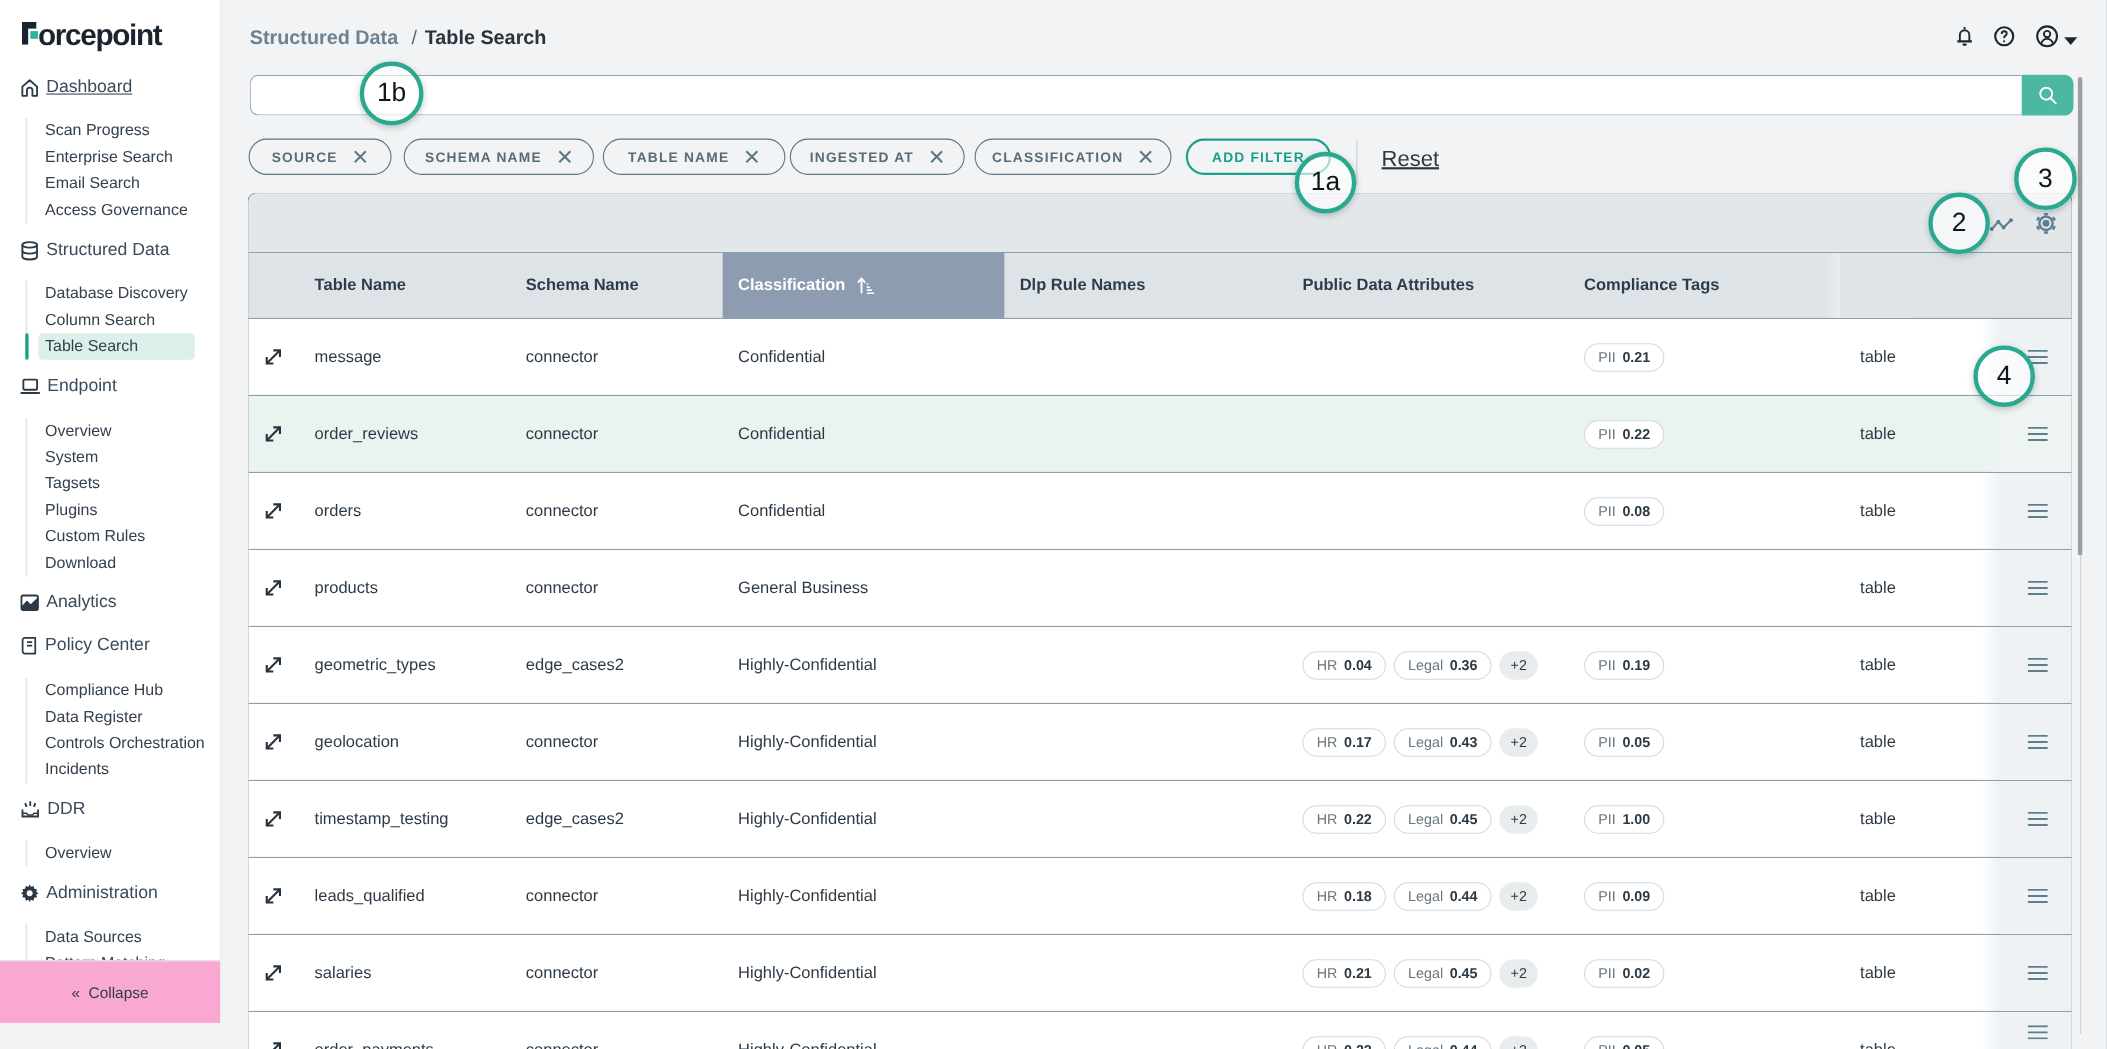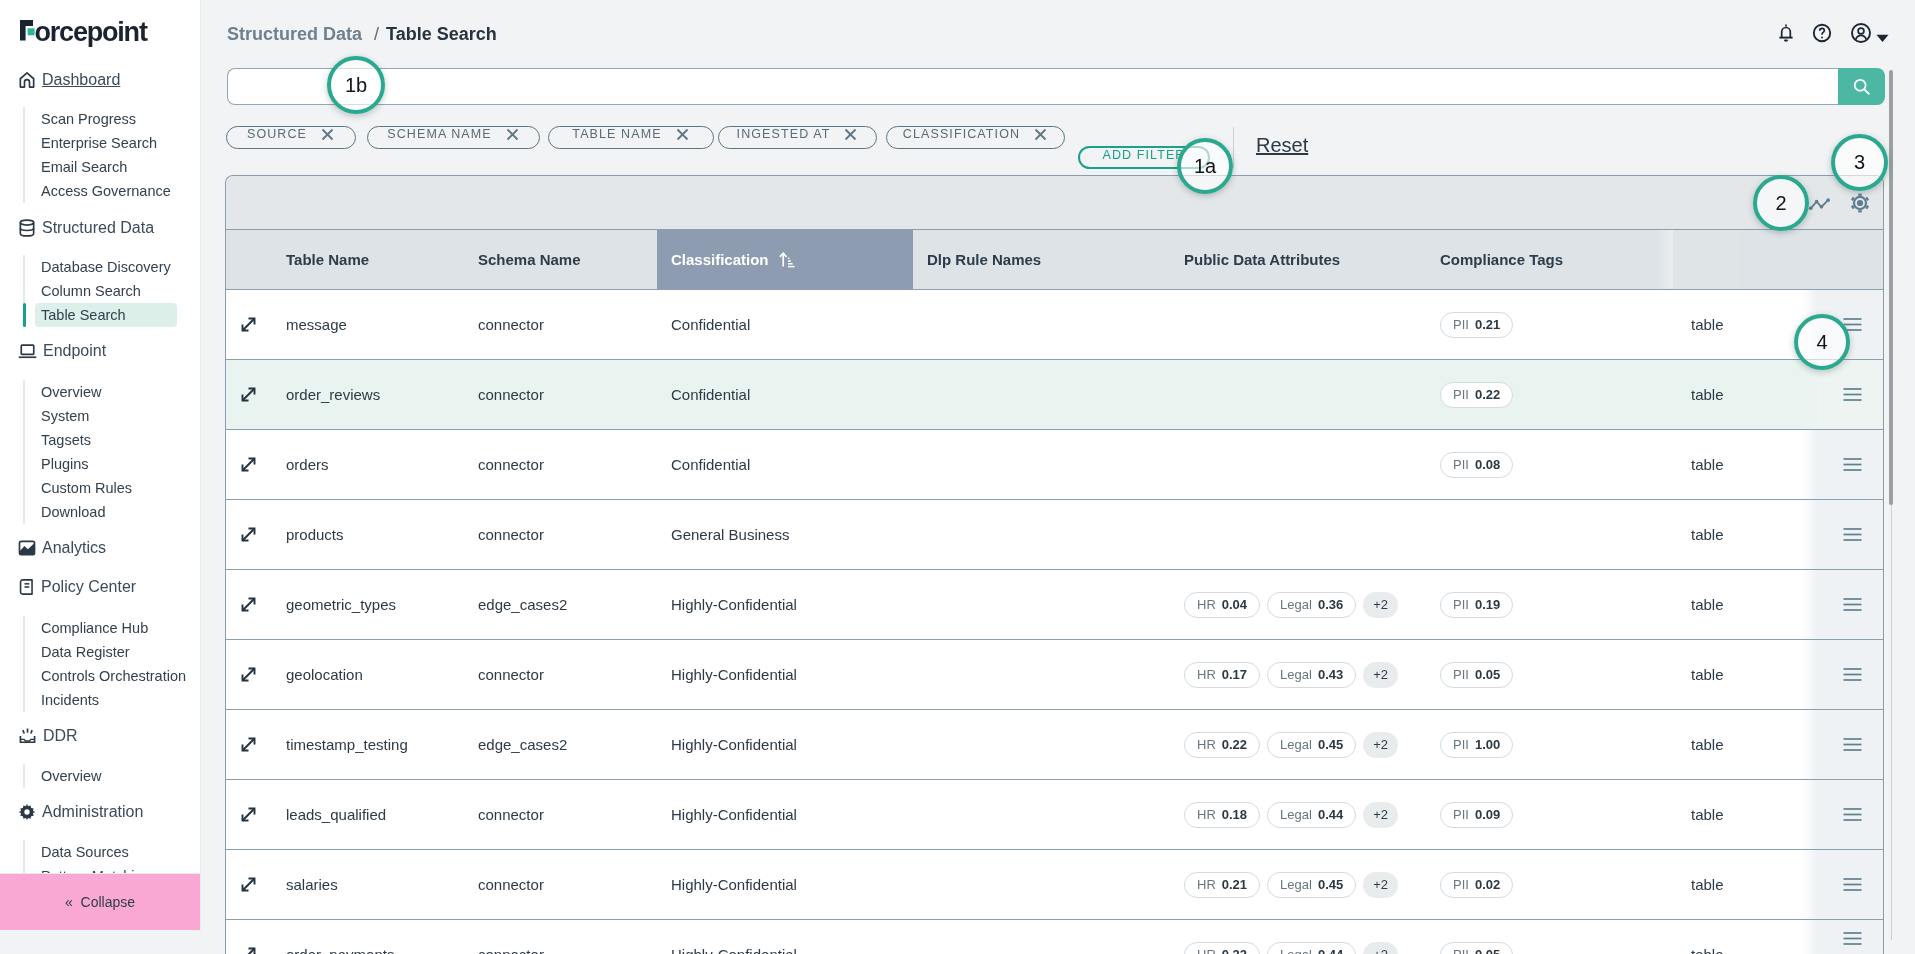--- a/index.html
+++ b/index.html
@@ -17,21 +17,21 @@
 
 .breadcrumb { position:absolute; left:227px; top:24px; font-size:18px; font-weight:bold; color:#6e8191; z-index:1;}
 .breadcrumb .cur { color:#27333e; }
 .breadcrumb .sep { color:#5d6b77; font-weight:normal; padding:0 7px;}
 .topicon { position:absolute; top:22px; }
 
 .searchwrap { position:absolute; left:227px; top:68px; width:1658px; height:37px; }
 .searchbox { position:absolute; left:0; top:0; width:1611px; height:37px; background:#fff; border:1px solid #93a7ba; border-right:none; border-radius:8px 0 0 8px; }
 .searchbtn { position:absolute; right:0; top:0; width:47px; height:37px; background:#4cb8a4; border-radius:0 8px 8px 0; display:flex; align-items:center; justify-content:center; }
 
-.chip { position:absolute; top:126px; height:23px; border:1.5px solid #5d7584; border-radius:17px; display:flex; justify-content:center; gap:13px; color:#5a6b76; font-size:12.5px; font-weight:normal; letter-spacing:1.1px; background:transparent; }
+.chip { position:absolute; top:126px; height:33px; border:1.5px solid #5d7584; border-radius:17px; display:flex; align-items:center; justify-content:center; gap:13px; color:#5a6b76; font-size:12.5px; font-weight:bold; letter-spacing:1.1px; background:transparent; }
 .chip.add { border-color:#1ba189; border-width:2px; color:#17a089; }
 .vsep { position:absolute; left:1233px; top:127px; width:1px; height:42px; background:#c9ced3; }
 .reset { position:absolute; left:1256px; top:134px; font-size:20px; color:#2b3945; text-decoration:underline; }
 
 .table { position:absolute; left:225px; top:175px; width:1659px; border:1px solid #8b9cad; border-bottom:none; border-radius:8px 8px 0 0; }
 .toolbar { height:54px; background:#e3e7e9; border-bottom:1px solid #8ba0af; position:relative; border-radius:8px 8px 0 0; }
 .toolbar .icons { position:absolute; right:12px; top:0; height:54px; display:flex; align-items:center; gap:18px; }
 .hdr { height:60px; background:#dee3e7; display:flex; border-bottom:1px solid #8ba0af; }
 .hdr .hc { display:flex; align-items:center; flex-shrink:0; font-size:15px; font-weight:bold; color:#2d3c4b; }
 .hdr .hc.dark { background:#8d9cb1; color:#fff; }
@@ -47,21 +47,21 @@
 .c4 { width:256px; padding-left:14px;text-align:center; }
 .c5 { width:256px; padding-left:15px; gap:7px;}
 .c6 { width:248px; padding-left:15px; }
 .c7 { width:144px; padding-left:18px; }
 .c8 { width:66px; background:#eff2f5; justify-content:center; padding-left:4px; position:relative; }
 .c8::before { content:""; position:absolute; left:-16px; top:0; bottom:0; width:16px; background:linear-gradient(90deg, rgba(236,240,243,0), rgba(236,240,243,0.85)); }
 .tag { height:26px; border:1px solid #d5dadf; border-radius:13px; background:#fff; display:flex; align-items:center; gap:6px; padding:0 12px; font-size:13px; color:#67767f; }
 .tag b { color:#2b3944; font-size:13px; }
 .tag.plus { background:#e9eced; border:none; color:#2e3c49; padding:0 10px; }
 
-.ann { position:absolute; border:4.5px solid #2aa890; border-radius:50%; background:rgba(255,255,255,0.62); box-shadow:0 2px 6px rgba(50,70,70,0.3); display:flex; align-items:center; justify-content:center; font-size:20px; color:#10151a; z-index:30; }
+.ann { position:absolute; border:4.5px solid #2aa890; border-radius:50%; background:rgba(255,255,255,0.62); box-shadow:0 2px 6px rgba(50,70,70,0.3); display:flex; align-items:center; justify-content:center; font-size:24px; color:#10151a; z-index:30; }
 
 .sb-rail { position:absolute; left:1890.5px; top:70px; width:1.5px; height:870px; background:#ccd1d5; z-index:8;}
 .sb-thumb { position:absolute; left:1889.4px; top:70px; width:3.5px; height:435px; background:#9aa0a4; border-radius:3px; z-index:9;}
 </style>
 </head>
 <body>
 
 <div class="sidebar">
   <div class="logo">
     <svg width="132" height="30" viewBox="0 0 132 30">
@@ -202,21 +202,21 @@
       <line x1="12.5" y1="2.5" x2="2.5" y2="12.5"></line>
     </svg></div>
 <div class="chip" style="left:718px; width:159px;">INGESTED AT <svg width="15" height="15" viewBox="0 0 15 15" stroke="#5d7584" stroke-width="1.8">
       <line x1="2.5" y1="2.5" x2="12.5" y2="12.5"></line>
       <line x1="12.5" y1="2.5" x2="2.5" y2="12.5"></line>
     </svg></div>
 <div class="chip" style="left:886px; width:179px;">CLASSIFICATION <svg width="15" height="15" viewBox="0 0 15 15" stroke="#5d7584" stroke-width="1.8">
       <line x1="2.5" y1="2.5" x2="12.5" y2="12.5"></line>
       <line x1="12.5" y1="2.5" x2="2.5" y2="12.5"></line>
     </svg></div>
-<div class="chip add" style="left:1078px; width:132px;margin-top:20px;">ADD FILTER</div>
+<div class="chip add" style="left:1078px; width:132px;">ADD FILTER</div>
 <div class="vsep"></div>
 <div class="reset">Reset</div>
 
 <div class="table" id="tablezone">
   <div class="toolbar">
     <div class="icons">
       <svg width="23" height="23" viewBox="0 0 24 24" fill="none" stroke="#5e7e92" stroke-width="2">
           <polyline points="2.8 17 9 10 14 15.5 21 8.5"></polyline>
           <circle cx="2.8" cy="17" r="1.9" fill="#5e7e92" stroke="none"></circle>
           <circle cx="9" cy="10" r="1.9" fill="#5e7e92" stroke="none"></circle>

